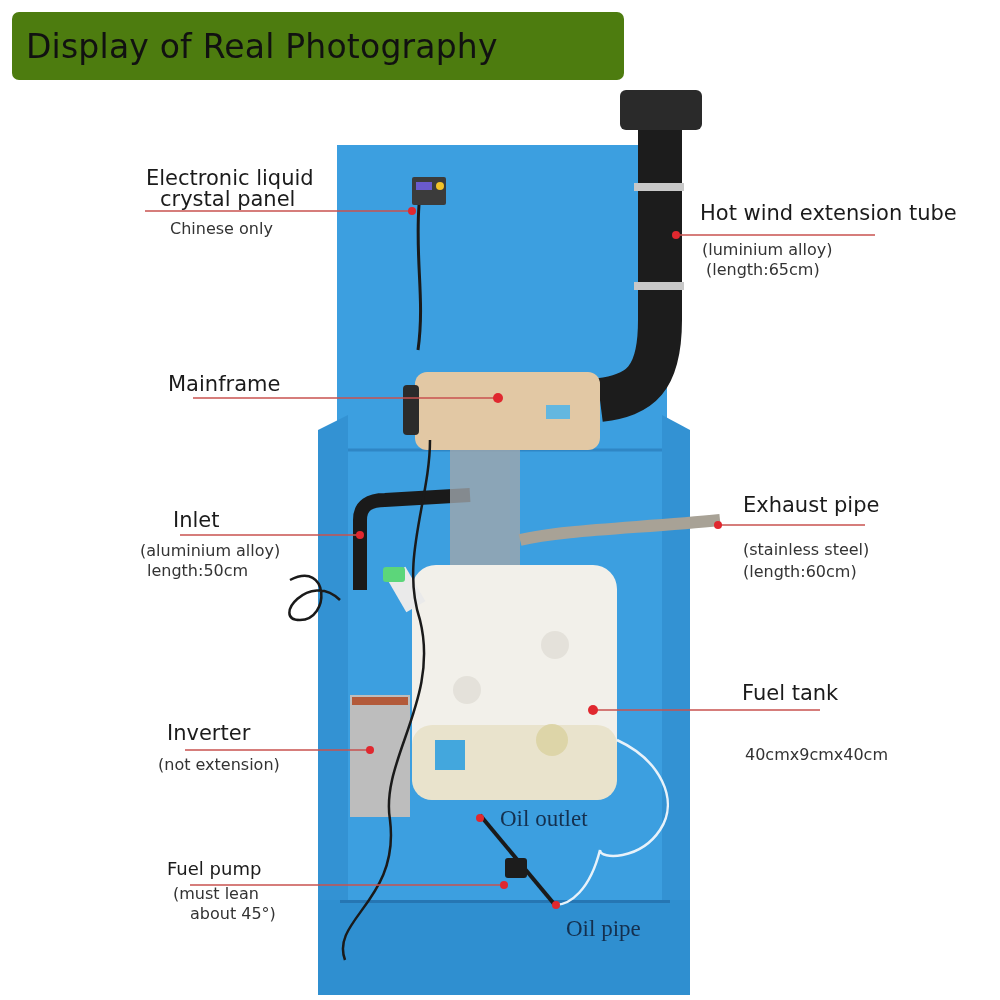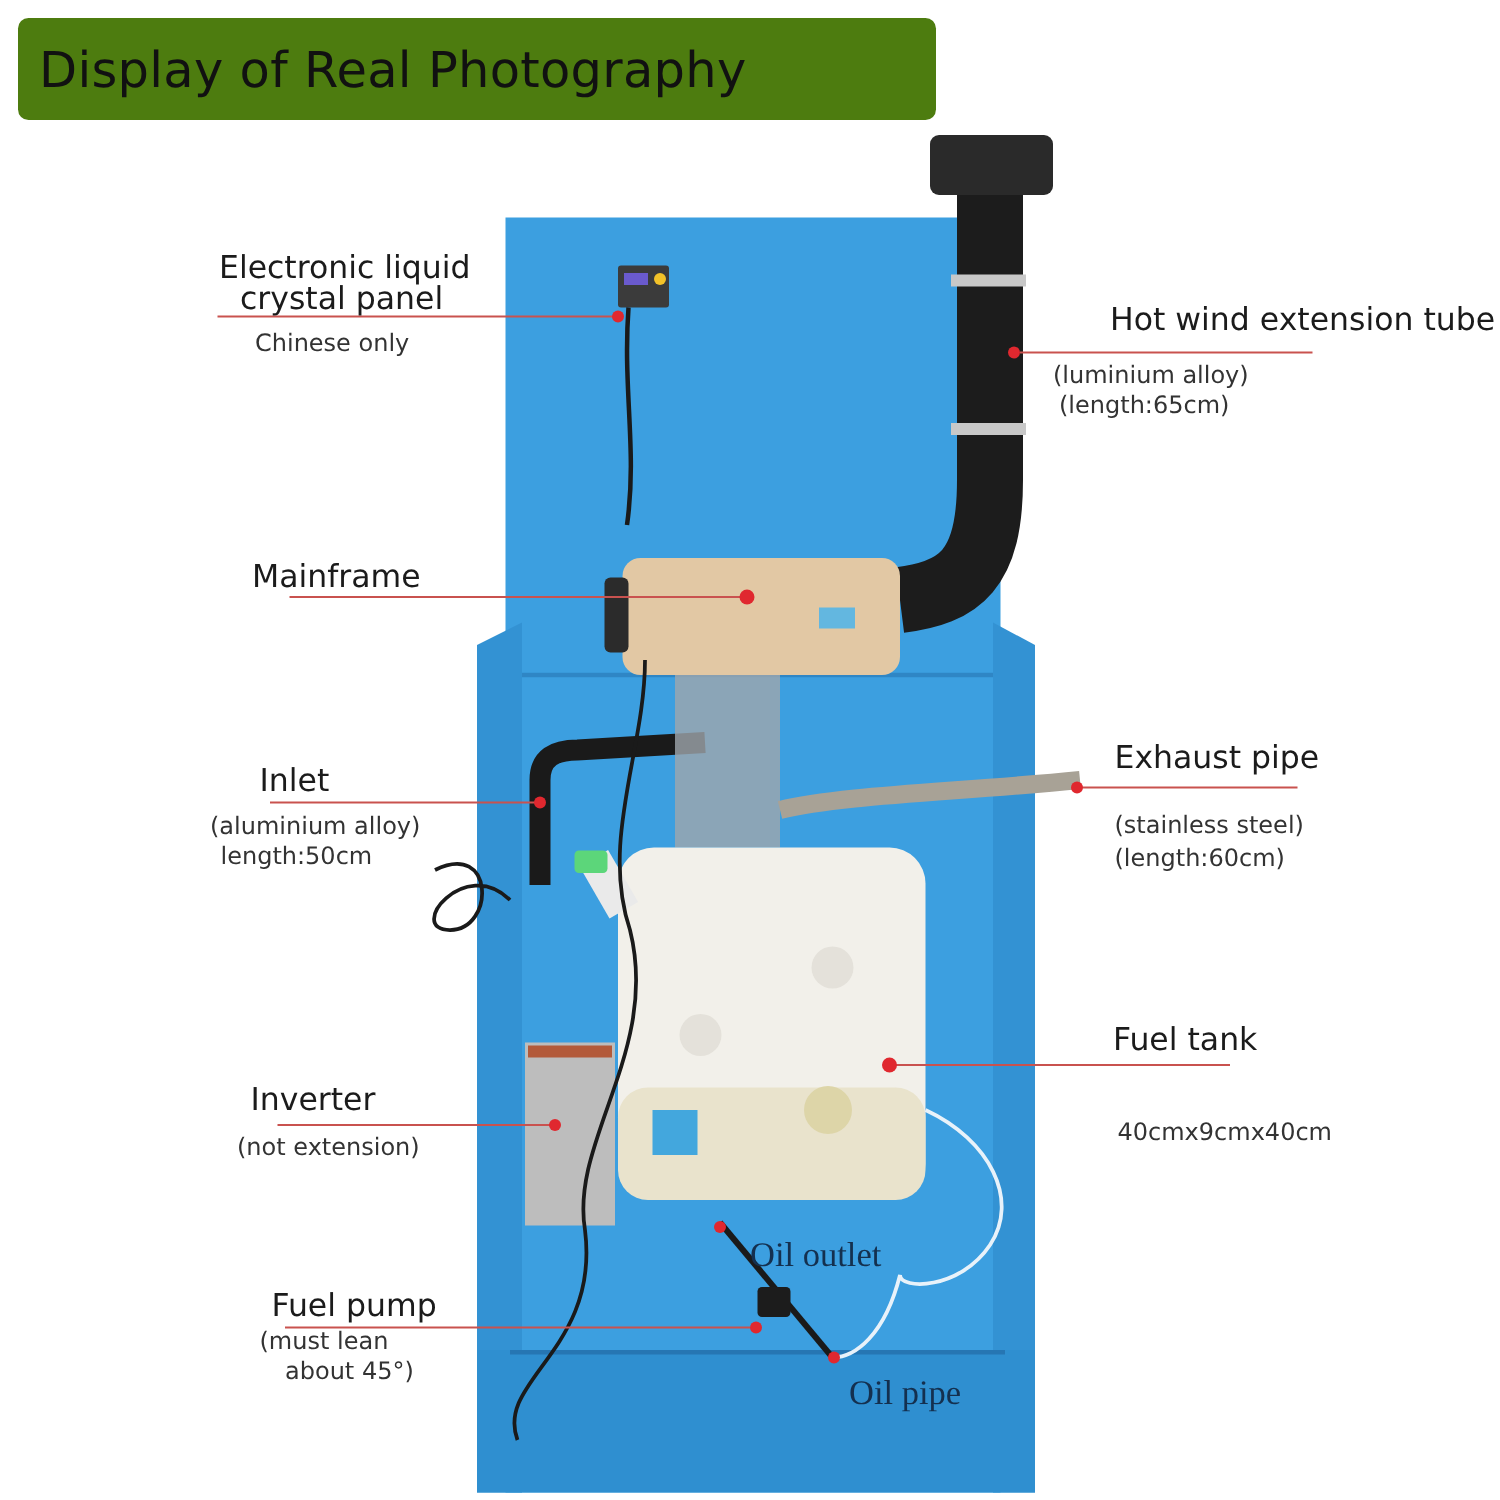--- a/index.html
+++ b/index.html
@@ -92,38 +92,38 @@
     <circle cx="504" cy="885" r="4"></circle>
     <circle cx="480" cy="818" r="4"></circle>
     <circle cx="556" cy="905" r="4"></circle>
   </g>
 </svg>
 
 <div class="lbl t" style="left:146px;top:166px;">Electronic liquid</div>
 <div class="lbl t" style="left:160px;top:187px;">crystal panel</div>
 <div class="lbl s" style="left:170px;top:219px;">Chinese only</div>
 
-<div class="lbl t" style="left:740px;top:201px;">Hot wind extension tube</div>
+<div class="lbl t" style="left:700px;top:201px;">Hot wind extension tube</div>
 <div class="lbl s" style="left:702px;top:240px;">(luminium alloy)</div>
 <div class="lbl s" style="left:706px;top:260px;">(length:65cm)</div>
 
 <div class="lbl t" style="left:168px;top:372px;text-align:right;">Mainframe</div>
 
 <div class="lbl t" style="left:173px;top:508px;">Inlet</div>
 <div class="lbl s" style="left:140px;top:541px;">(aluminium alloy)</div>
 <div class="lbl s" style="left:147px;top:561px;">length:50cm</div>
 
 <div class="lbl t" style="left:743px;top:493px;">Exhaust pipe</div>
 <div class="lbl s" style="left:743px;top:540px;">(stainless steel)</div>
 <div class="lbl s" style="left:743px;top:562px;">(length:60cm)</div>
 
 <div class="lbl t" style="left:742px;top:681px;">Fuel tank</div>
 <div class="lbl s" style="left:745px;top:745px;">40cmx9cmx40cm</div>
 
 <div class="lbl t" style="left:167px;top:721px;text-align:center;">Inverter</div>
 <div class="lbl s" style="left:158px;top:755px;">(not extension)</div>
 
-<div class="lbl s" style="left:167px;top:858px;font-size:21px;color:#1b1b1b;margin-left:14px;">Fuel pump</div>
+<div class="lbl s" style="left:167px;top:858px;font-size:18px;color:#1b1b1b;">Fuel pump</div>
 <div class="lbl s" style="left:173px;top:884px;">(must lean</div>
 <div class="lbl s" style="left:190px;top:904px;">about 45°)</div>
 
-<div class="serif" style="left:500px;top:824px;">Oil outlet</div>
+<div class="serif" style="left:500px;top:806px;">Oil outlet</div>
 <div class="serif" style="left:566px;top:916px;">Oil pipe</div>
 
 </body></html>

